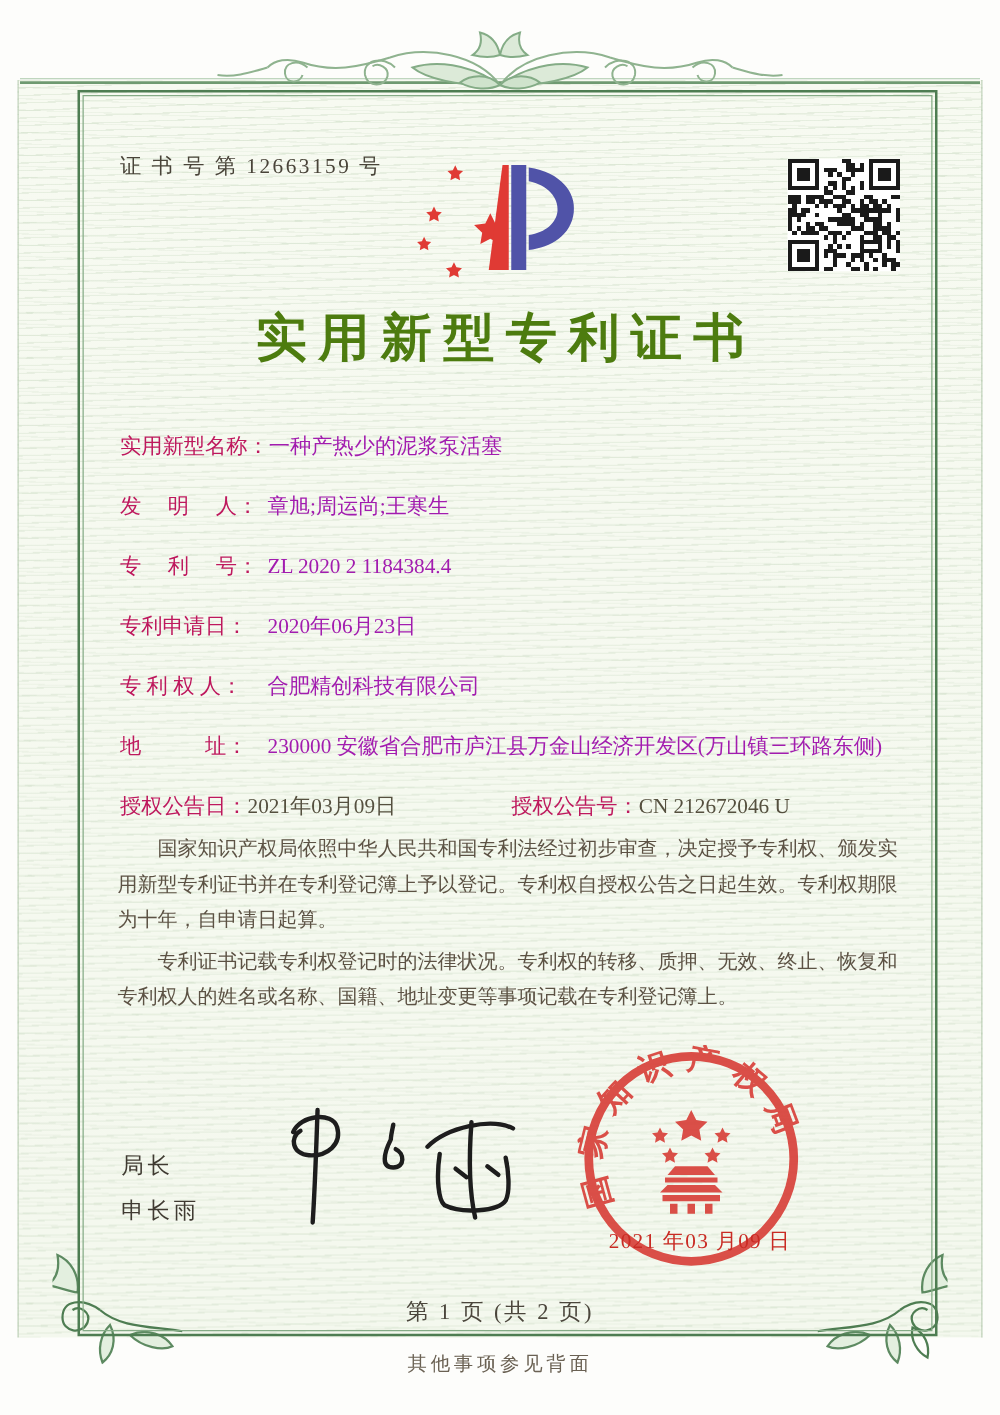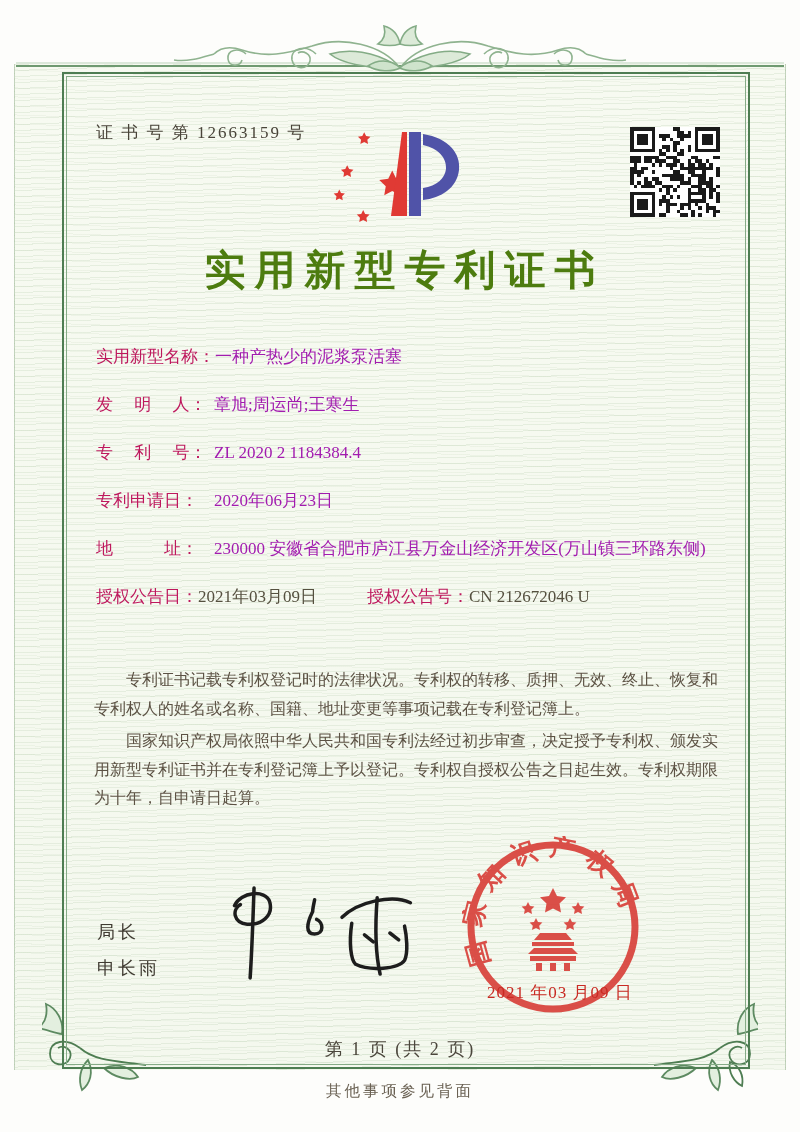--- a/index.html
+++ b/index.html
@@ -37,21 +37,21 @@
   .logo{position:absolute;left:333px;top:110px;width:136px;height:130px;}
   .qr{position:absolute;left:630px;top:127px;width:90px;height:90px;background:#fff;}
   .title{
     position:absolute;left:0;top:243px;width:100%;text-align:center;
     font-size:41px;font-weight:700;letter-spacing:9px;text-indent:9px;color:#4d7c0f;margin:0;
   }
   .fields{position:absolute;left:96px;top:344px;width:628px;font-size:17px;color:#55503f;}
   .field-row{display:flex;line-height:26px;margin-bottom:22px;}
   .field-label{flex:0 0 118px;white-space:pre;color:#be185d;}
   .field-value{max-width:508px;color:#a21caf;}
-  .grant-row{display:flex;gap:50px;line-height:26px;margin-top:1px;}
+  .grant-row{display:flex;gap:92px;line-height:26px;margin-top:1px;}
   .grant-pair{display:flex;}
   .paras{
     position:absolute;left:94px;top:666px;width:624px;
     font-size:16px;line-height:28.5px;text-align:justify;color:#5c5244;
   }
   .paras p{margin:0 0 4px 0;text-indent:2em;}
   .signer-title{position:absolute;left:97px;top:920px;font-size:18px;letter-spacing:3px;color:#3f3a31;}
   .signer-name{position:absolute;left:97px;top:956px;font-size:18px;letter-spacing:3px;color:#3f3a31;}
   .signature{position:absolute;left:213px;top:874px;width:215px;height:118px;}
   .seal{position:absolute;left:462px;top:836px;width:182px;height:182px;opacity:.92;}
@@ -376,38 +376,42 @@
     </div>
     <div class="field-row">
       <span class="field-label">专　 利　 号：</span>
       <span class="field-value">ZL 2020 2 1184384.4</span>
     </div>
     <div class="field-row">
       <span class="field-label">专利申请日：</span>
       <span class="field-value">2020年06月23日</span>
     </div>
     <div class="field-row">
+      <span class="field-label">专 利 权 人：</span>
+      <span class="field-value">合肥精创科技有限公司</span>
+    </div>
+    <div class="field-row">
       <span class="field-label">地　　　址：</span>
       <span class="field-value">230000 安徽省合肥市庐江县万金山经济开发区(万山镇三环路东侧)</span>
     </div>
     <div class="grant-row">
       <span class="grant-pair">
         <span class="field-label" style="flex-basis:auto">授权公告日：</span>
         <span>2021年03月09日</span>
       </span>
       <span class="grant-pair">
         <span class="field-label" style="flex-basis:auto">授权公告号：</span>
         <span>CN 212672046 U</span>
       </span>
     </div>
   </div>
 
   <div class="paras">
+    <p>国家知识产权局依照中华人民共和国专利法经过初步审查，决定授予专利权、颁发实用新型专利证书并在专利登记簿上予以登记。专利权自授权公告之日起生效。专利权期限为十年，自申请日起算。</p>
     <p>专利证书记载专利权登记时的法律状况。专利权的转移、质押、无效、终止、恢复和专利权人的姓名或名称、国籍、地址变更等事项记载在专利登记簿上。</p>
-    <p>国家知识产权局依照中华人民共和国专利法经过初步审查，决定授予专利权、颁发实用新型专利证书并在专利登记簿上予以登记。专利权自授权公告之日起生效。专利权期限为十年，自申请日起算。</p>
   </div>
 
   <div class="signer-title">局长</div>
   <div class="signer-name">申长雨</div>
 
   <div class="signature">
     <svg viewBox="0 0 220 120" width="215" height="118">
       <g fill="none" stroke="#1d1d1d" stroke-width="3.6" stroke-linecap="round" stroke-linejoin="round">
         <path d="M42,14 C41,42 40,76 38,106"></path>
         <path d="M22,32 C28,18 54,15 58,28 C62,42 50,52 35,51 C21,50 19,36 28,31"></path>

